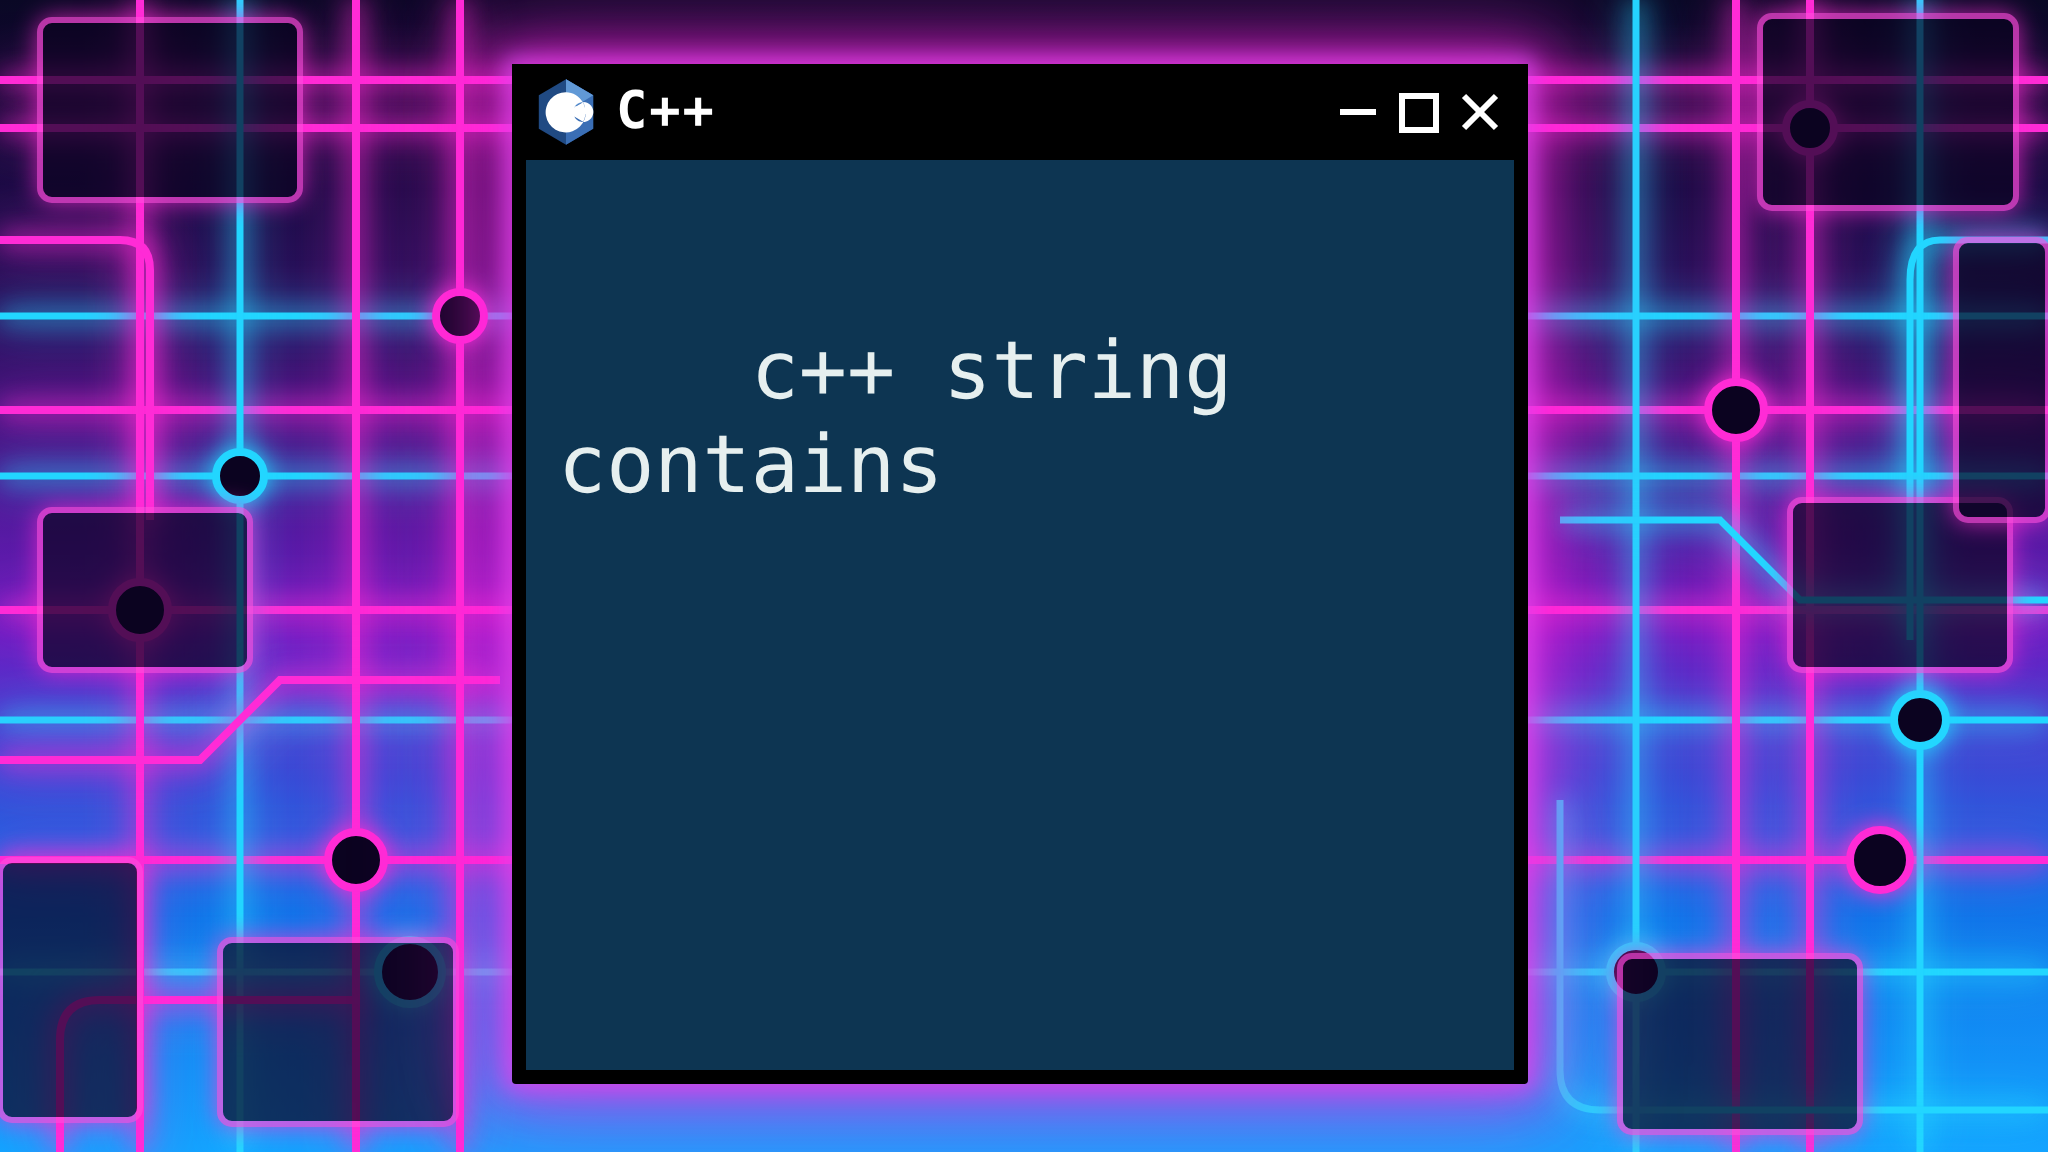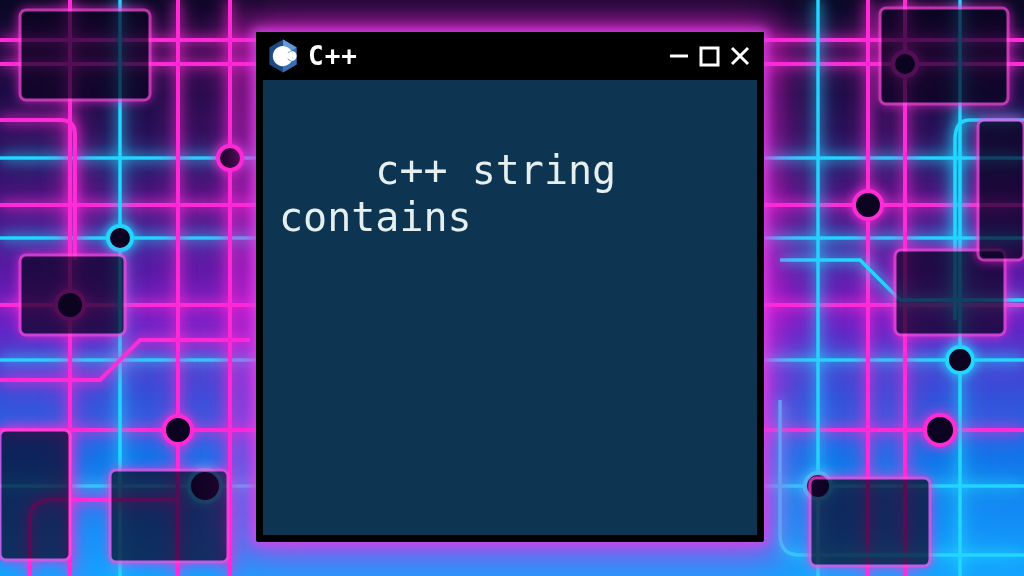--- a/index.html
+++ b/index.html
@@ -45,21 +45,21 @@
     font-weight:700; color:#fff; font-size:26px; letter-spacing:1px;
   }
   .spacer { flex:1; }
   .win-controls { display:flex; gap:6px; align-items:center; }
   .ctrl { color:#fff; font-family: Consolas, monospace; font-size:22px; line-height:1; cursor:pointer; }
   .ctrl svg { display:block; }
 
   .body-area {
     position:absolute; left:7px; right:7px; top:48px; bottom:7px;
     background:#0d3552;
-    padding:20px 16px;
+    padding:36px 16px;
     font-family: Consolas, 'DejaVu Sans Mono', monospace;
     color:#e6efef; font-size:40px; line-height:1.17; white-space:pre-wrap;
   }
 </style>
 </head>
 <body>
 
 <div class="bg">
   <svg viewBox="0 0 1024 576" preserveAspectRatio="none">
 

